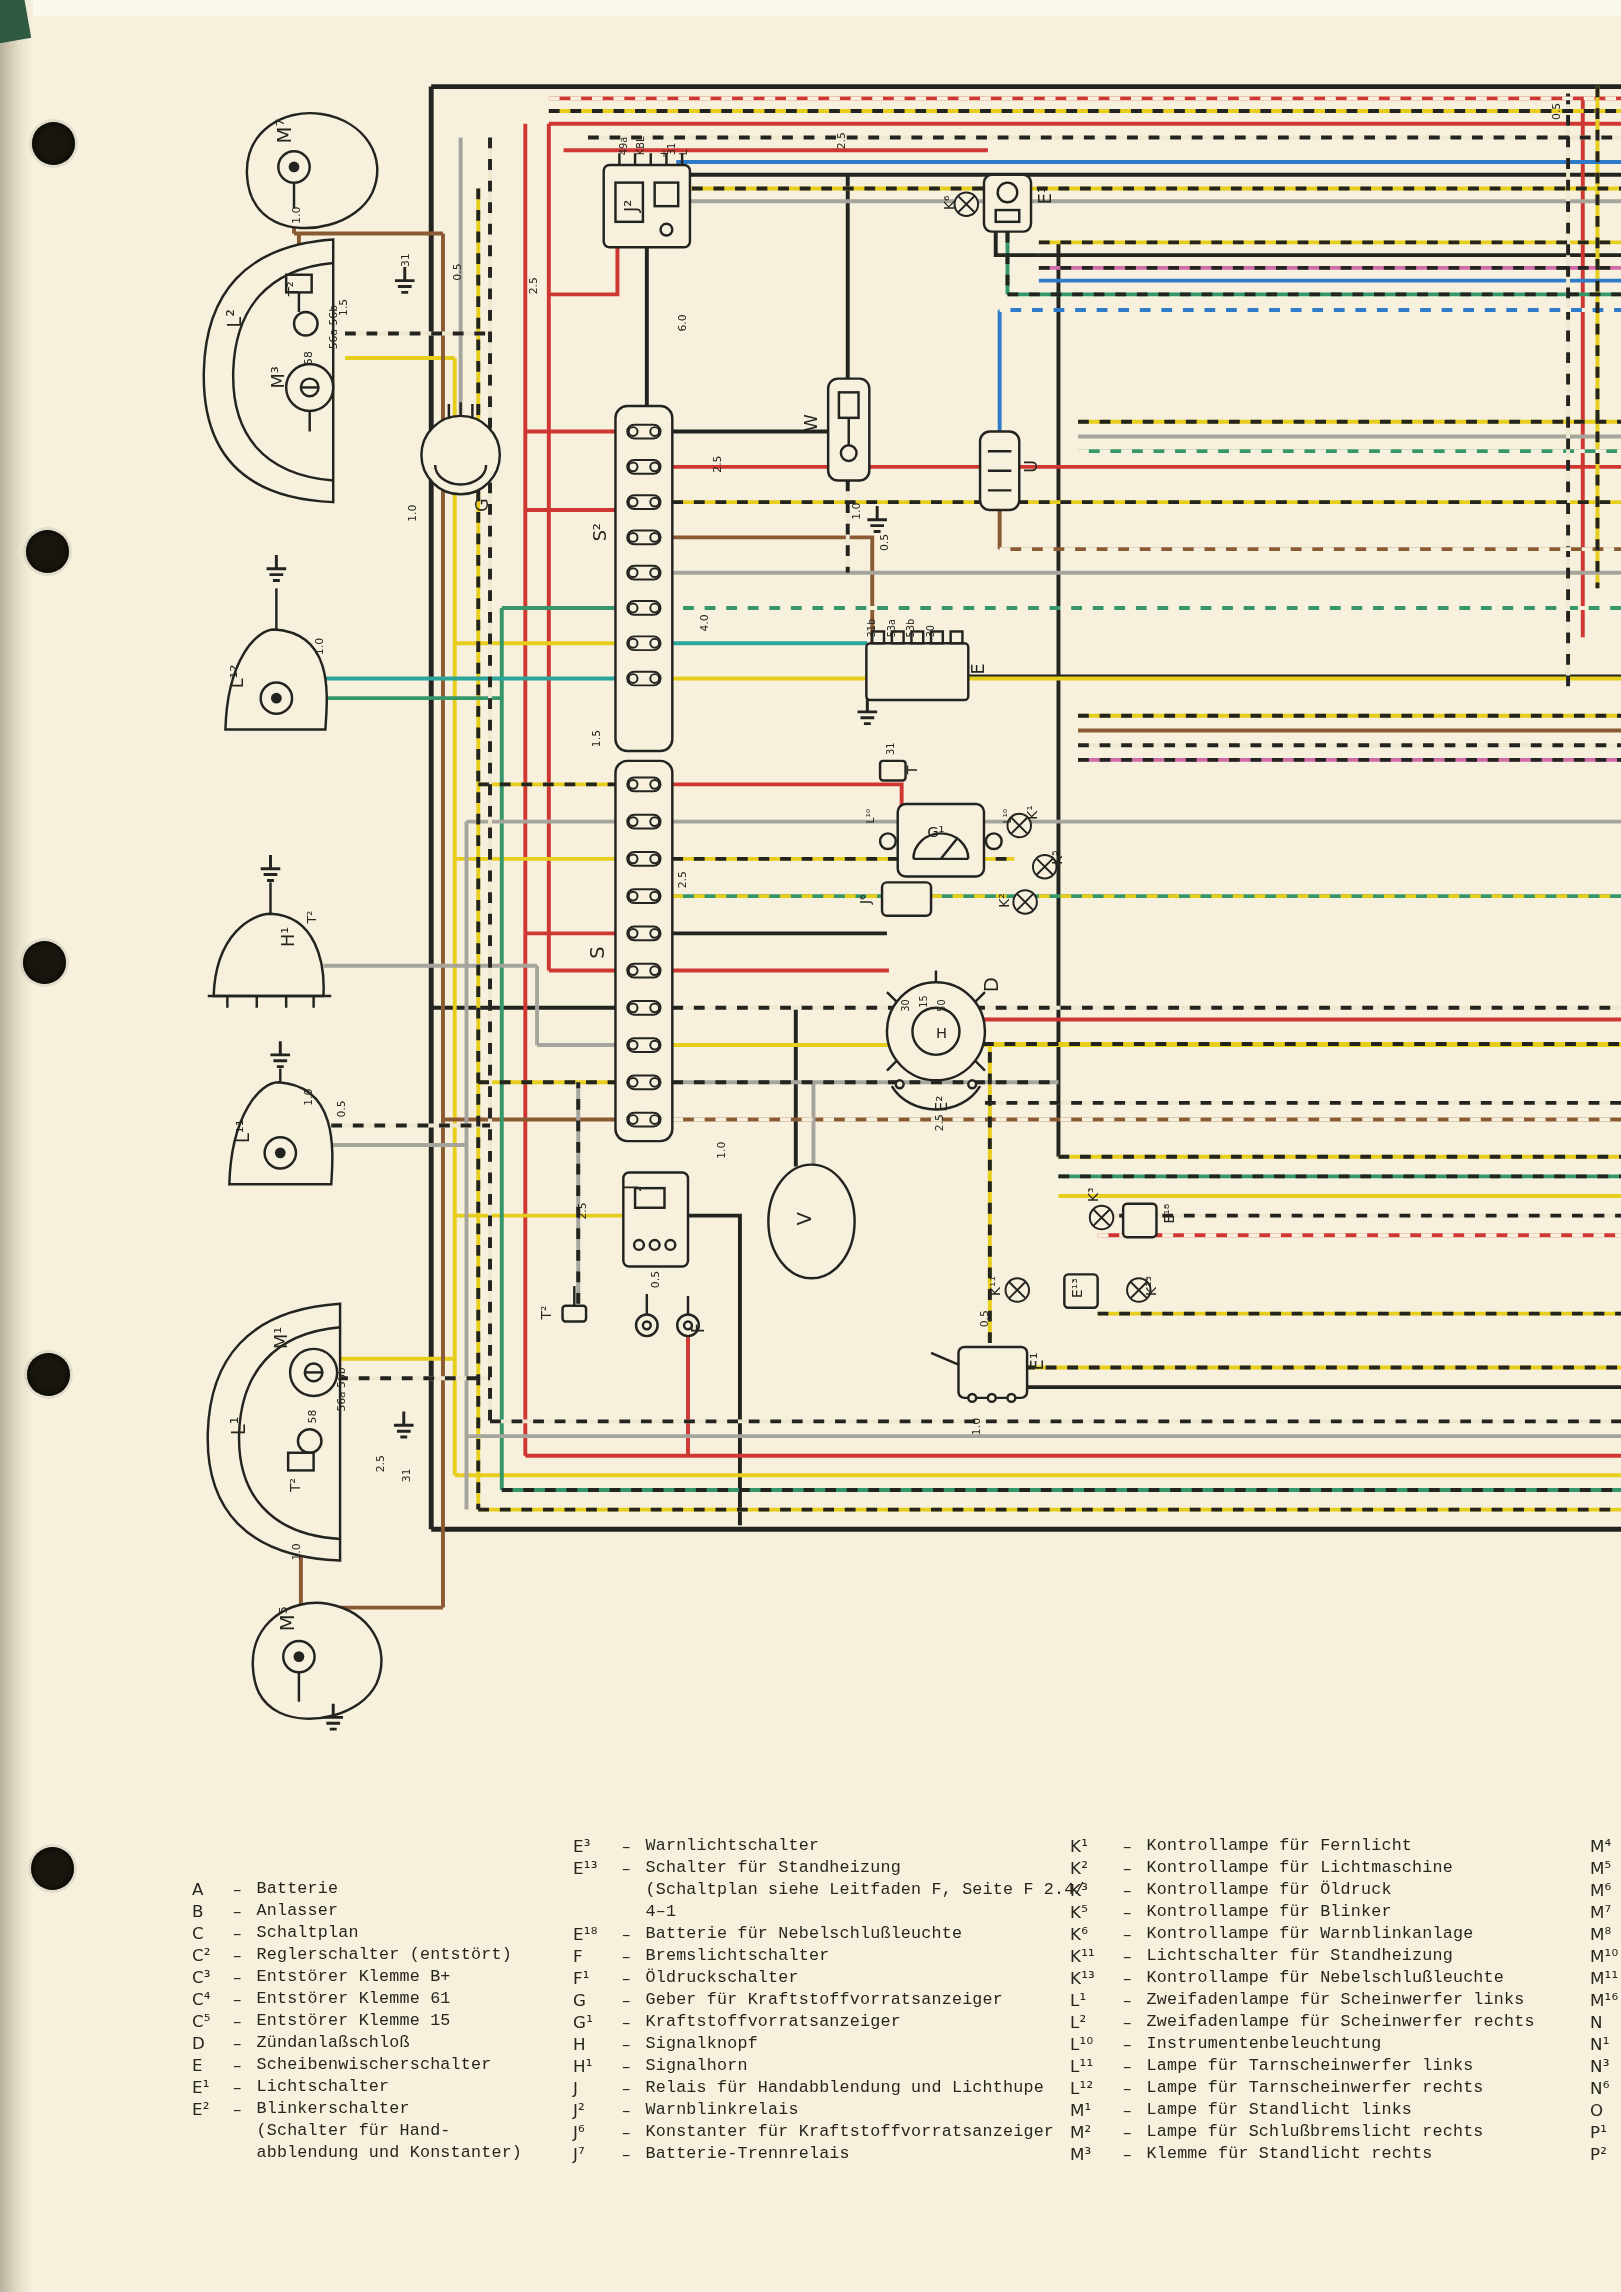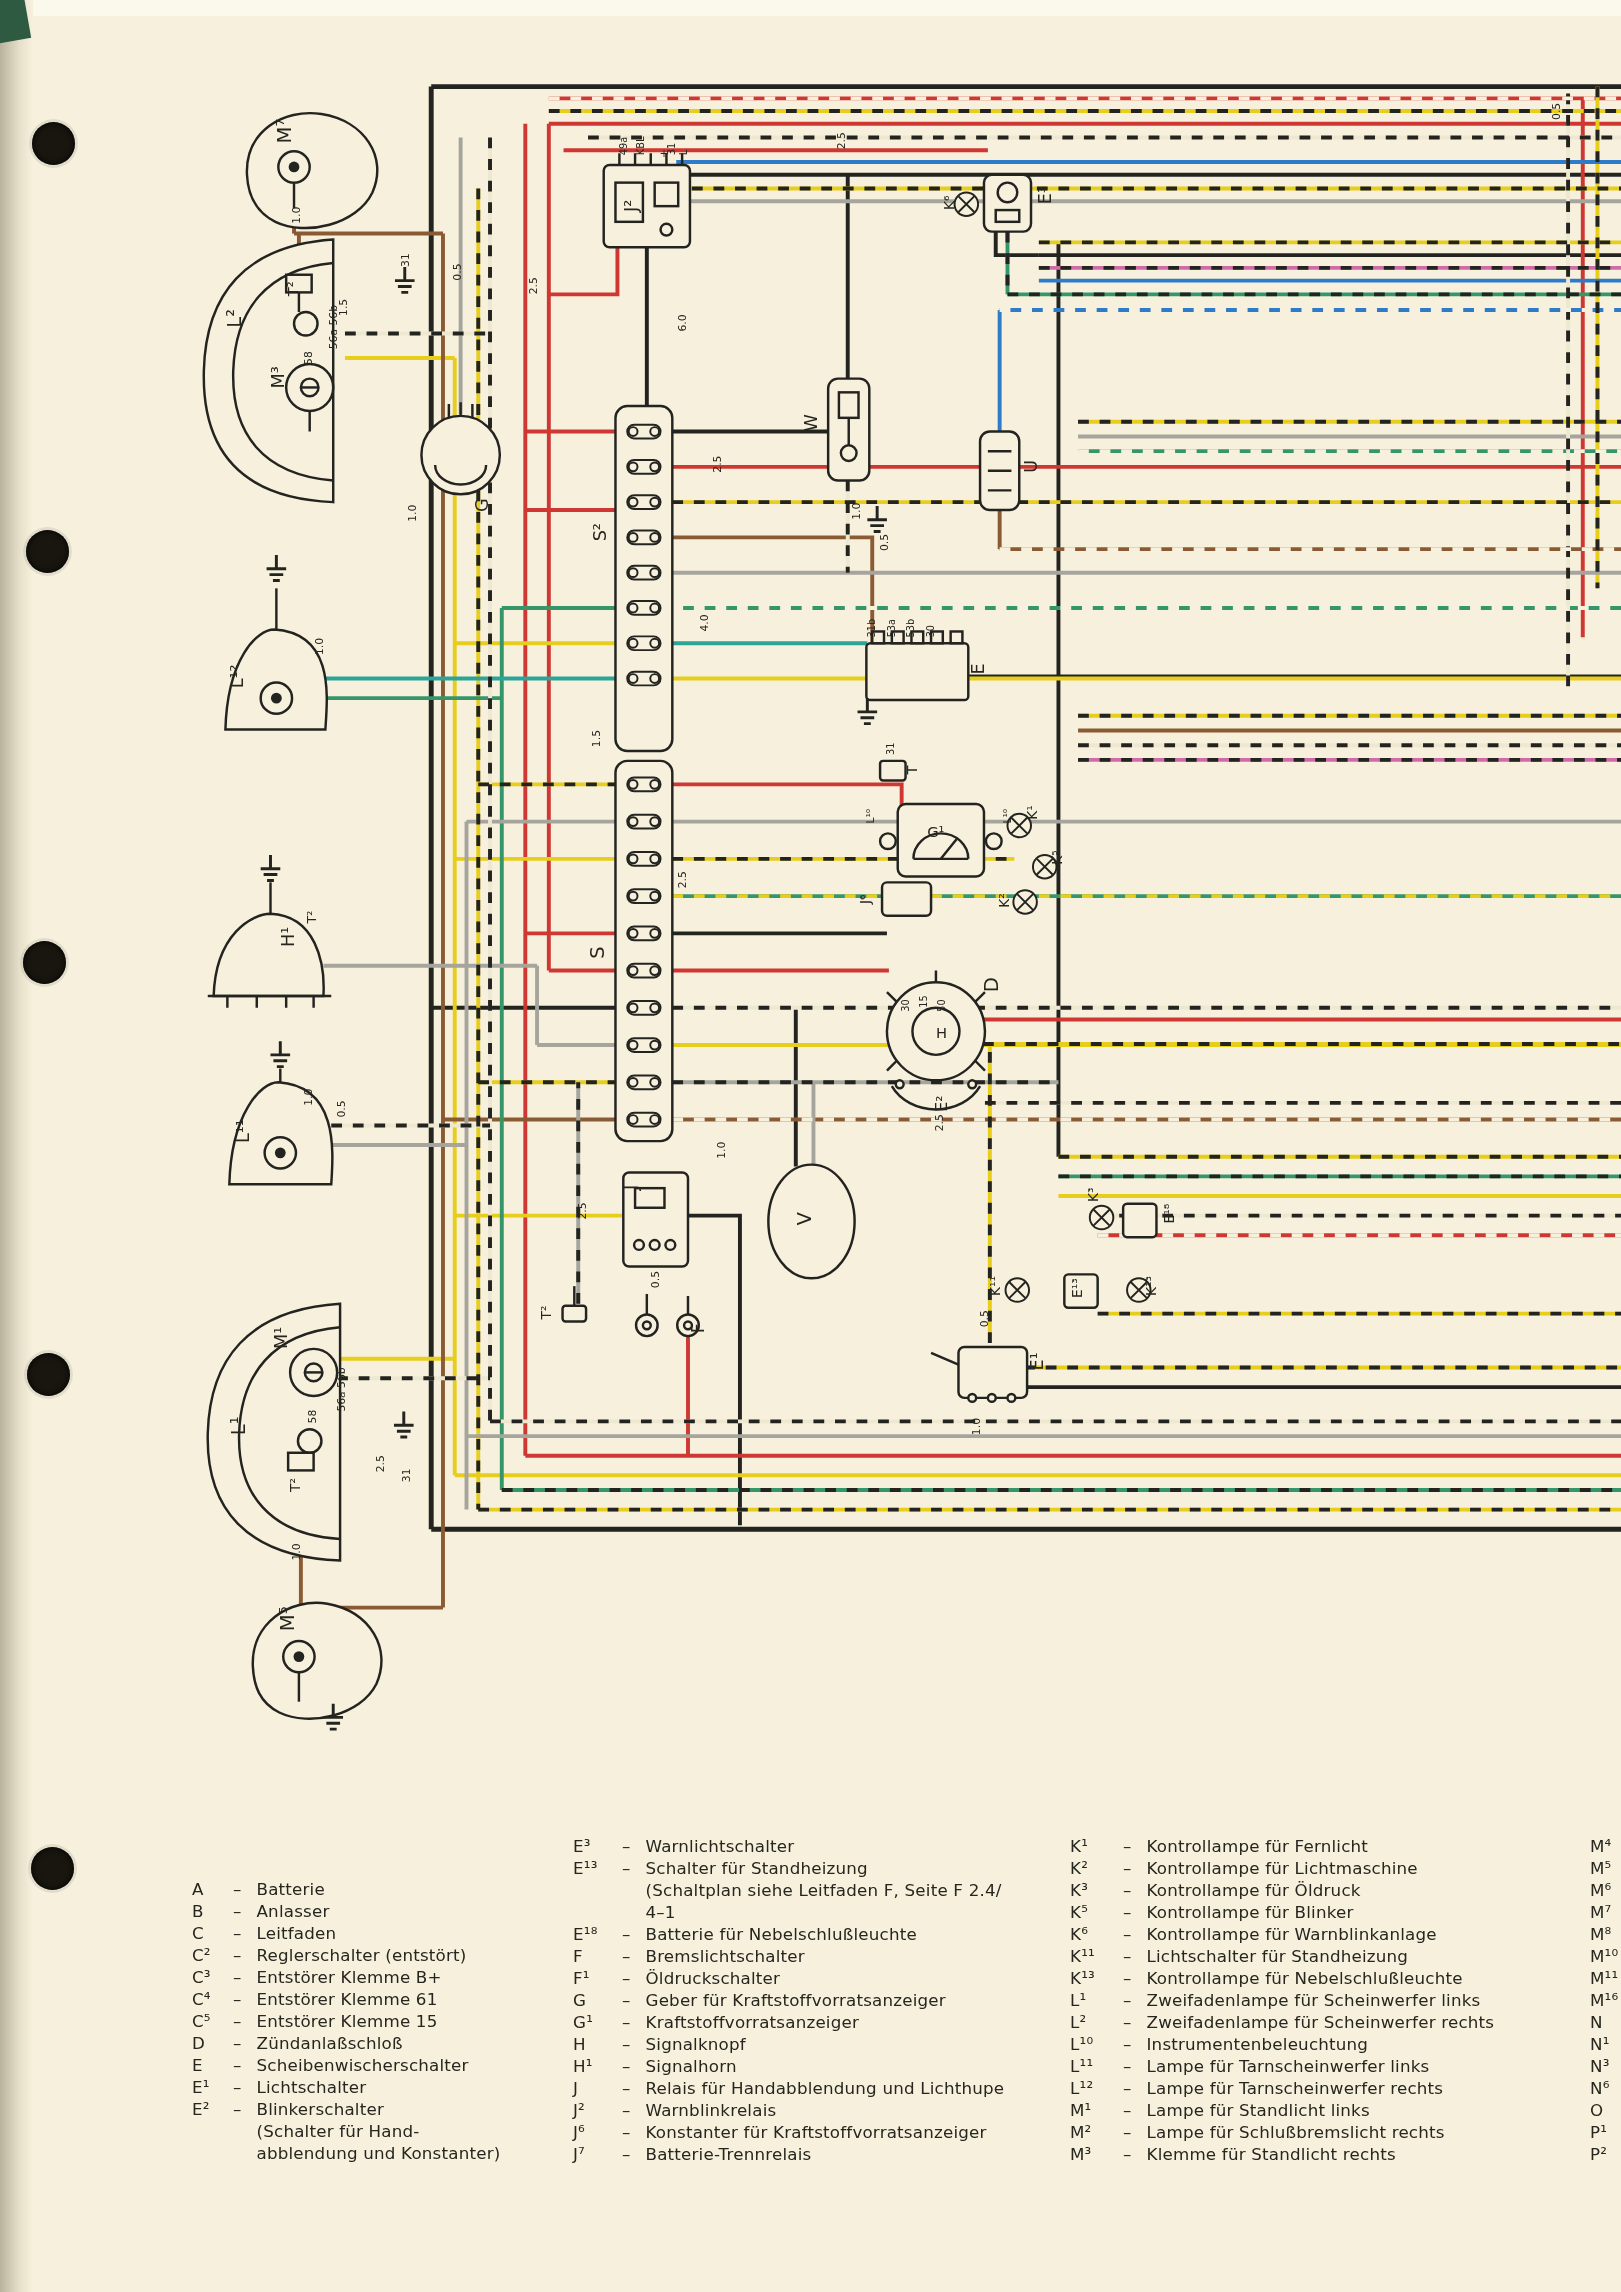--- a/index.html
+++ b/index.html
@@ -10,21 +10,21 @@
   .top-band{position:absolute;left:0;top:0;width:100%;height:15.7px;background:#fbf8ec;z-index:4;}
   .corner-mark{position:absolute;left:-5.9px;top:-9.8px;width:33px;height:51px;background:#2e5a42;
         transform:rotate(-10deg);z-index:6;}
   .hole{position:absolute;width:43px;height:43px;border-radius:50%;background:#19160f;
         box-shadow:inset 0 0 5.9px #000, 0 0 0 2.9px rgba(0,0,0,.08);z-index:7;}
   svg{position:absolute;left:0;top:0;z-index:2;}
   .legend{position:absolute;z-index:3;font-size:16.7px;line-height:22px;letter-spacing:0.2px;}
   .lrow{display:flex;white-space:nowrap;}
   .lcode{flex:0 0 auto;}
   .ldash{flex:0 0 23.5px;text-align:left;}
-  .ldesc{flex:0 0 auto;}
+  .ldesc{flex:0 0 auto;font-family:Liberation Mono, monospace;}
   .col1{left:192px;top:1878px;} .col1 .lcode{width:41px;}
   .col2{left:573px;top:1835px;} .col2 .lcode{width:49px;}
   .col3{left:1070px;top:1835px;} .col3 .lcode{width:53px;}
   .col4{left:1590px;top:1835px;width:45px;overflow:hidden;} .col4 .lcode{width:35px;}
 </style>
 </head>
 <body>
 
 <div class="page">
   <div class="top-band"></div>
@@ -575,21 +575,21 @@
         <span class="ldesc">Batterie</span>
       </div>
       <div class="lrow">
         <span class="lcode">B</span>
         <span class="ldash">–</span>
         <span class="ldesc">Anlasser</span>
       </div>
       <div class="lrow">
         <span class="lcode">C</span>
         <span class="ldash">–</span>
-        <span class="ldesc">Leitfaden</span>
+        <span class="ldesc">Schaltplan</span>
       </div>
       <div class="lrow">
         <span class="lcode">C²</span>
         <span class="ldash">–</span>
         <span class="ldesc">Reglerschalter (entstört)</span>
       </div>
       <div class="lrow">
         <span class="lcode">C³</span>
         <span class="ldash">–</span>
         <span class="ldesc">Entstörer Klemme B+</span>

